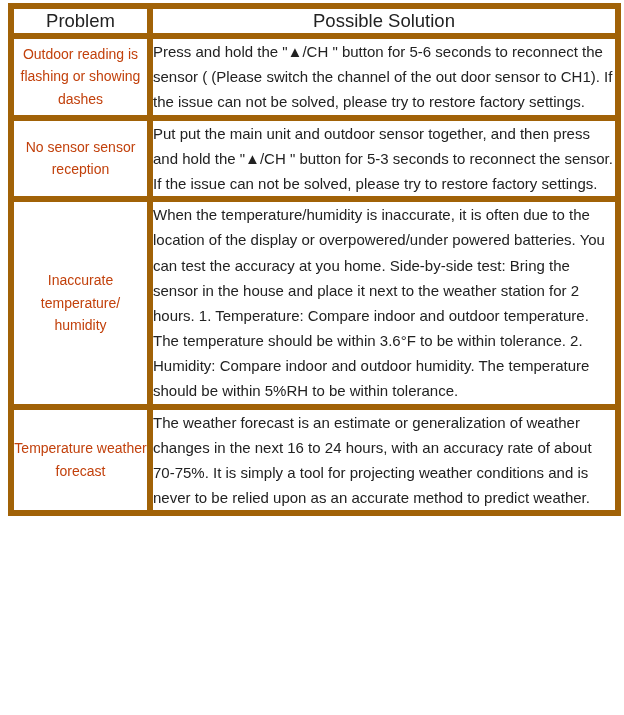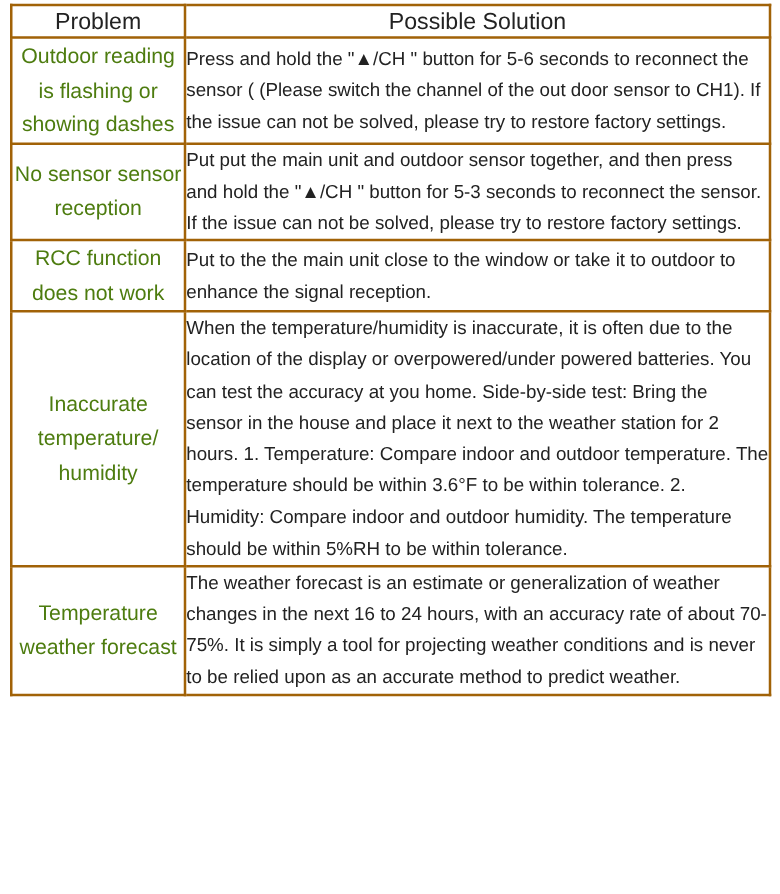--- a/index.html
+++ b/index.html
@@ -29,43 +29,43 @@
     left: 8px;
     top: 3px;
     width: 607px;
     border-collapse: collapse;
     table-layout: fixed;
     background: #ffffff;
   }
 
   .troubleshooting-table td,
   .troubleshooting-table th {
-    border: 2px solid #a16207;
+    border: 6px solid #a16207;
     padding: 0;
     vertical-align: middle;
   }
 
   col.col-problem { width: 139px; }
   col.col-solution { width: 468px; }
 
   .hdr-cell {
     text-align: center;
     font-size: 18.5px;
     font-weight: normal;
     line-height: 1.3;
     padding: 13px 6px 14px 6px;
     color: #222222;
   }
 
   .problem-cell {
     text-align: center;
-    font-size: 17px;
+    font-size: 14px;
     line-height: 1.62;
     padding: 8px 7px;
-    color: #4d7c0f;
+    color: #c2410c;
   }
 
   .solution-cell {
     text-align: left;
     font-size: 15px;
     line-height: 1.68;
     padding: 9px 10px 9px 12px;
     color: #222222;
   }
 </style>
@@ -90,24 +90,20 @@
       <tr>
         <td class="problem-cell">Outdoor reading is flashing or showing dashes</td>
         <td class="solution-cell">Press and hold the "▲/CH " button for 5-6 seconds to reconnect the sensor ( (Please switch the channel of the out door sensor to CH1). If the issue can not be solved, please try to restore factory settings.</td>
       </tr>
 
       <tr>
         <td class="problem-cell">No sensor sensor reception</td>
         <td class="solution-cell">Put put the main unit and outdoor sensor together, and then press and hold the "▲/CH " button for 5-3 seconds to reconnect the sensor. If the issue can not be solved, please try to restore factory settings.</td>
       </tr>
 
-      <tr>
-        <td class="problem-cell">RCC function does not work</td>
-        <td class="solution-cell">Put to the the main unit close to the window or take it to outdoor to enhance the signal reception.</td>
-      </tr>
 
       <tr>
         <td class="problem-cell">Inaccurate temperature/ humidity</td>
         <td class="solution-cell">When the temperature/humidity is inaccurate, it is often due to the location of the display or overpowered/under powered batteries. You can test the accuracy at you home. Side-by-side test: Bring the sensor in the house and place it next to the weather station for 2 hours. 1. Temperature: Compare indoor and outdoor temperature. The temperature should be within 3.6°F to be within tolerance. 2. Humidity: Compare indoor and outdoor humidity. The temperature should be within 5%RH to be within tolerance.</td>
       </tr>
 
       <tr>
         <td class="problem-cell">Temperature weather forecast</td>
         <td class="solution-cell">The weather forecast is an estimate or generalization of weather changes in the next 16 to 24 hours, with an accuracy rate of about 70-75%. It is simply a tool for projecting weather conditions and is never to be relied upon as an accurate method to predict weather.</td>
       </tr>

